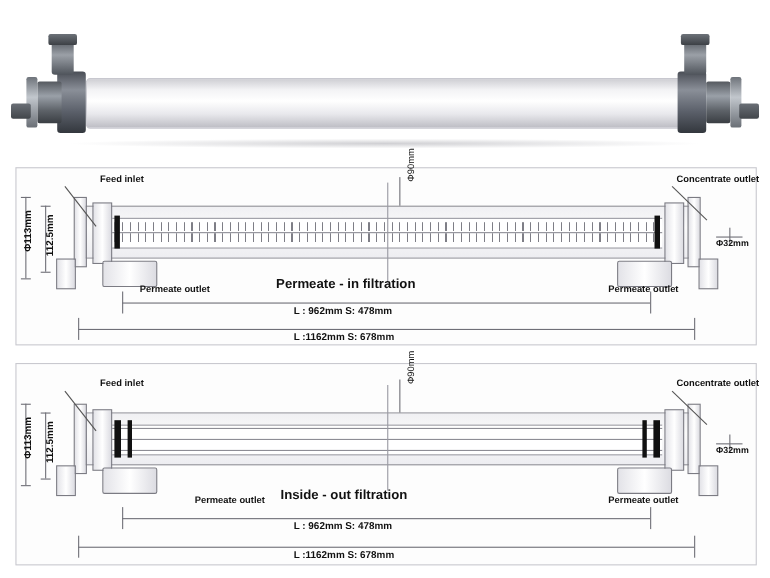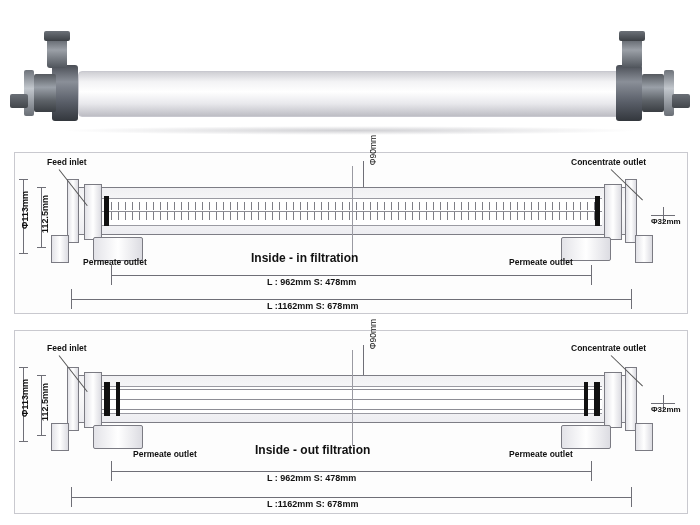--- a/index.html
+++ b/index.html
@@ -79,21 +79,21 @@
   .hatch{
     position:absolute;
     background:repeating-linear-gradient(90deg,#7e7e86 0 1px,rgba(0,0,0,0) 1px 7px);
   }
   .hline{position:absolute;background:#8d8d95;height:1px;}
   .dim{position:absolute;background:#6f6f77;height:1px;}
   .dimv{position:absolute;background:#6f6f77;width:1px;}
   .lead{position:absolute;background:#555;height:1px;transform-origin:left center;}
 
   .lbl{position:absolute;font-size:8.5px;color:#111;white-space:nowrap;}
-  .lbl.b{font-weight:bold;}
+  .lbl.b{font-weight:bold;margin-left:44px;}
   .rot{transform:rotate(-90deg);transform-origin:center center;}
   .title{position:absolute;font-size:12px;font-weight:bold;color:#111;white-space:nowrap;}
   .meas{position:absolute;font-size:9px;font-weight:bold;color:#111;white-space:nowrap;}
 
   .centerline{position:absolute;width:1px;background:#9a9aa2;}
 </style>
 </head>
 <body>
 
 <div class="stage">
@@ -156,21 +156,21 @@
     <div class="dim" style="left:22px;top:94px;width:9px;"></div>
     <div class="meas rot" style="left:6px;top:56px;width:48px;text-align:center;">112.5mm</div>
 
     <div class="dim" style="left:636px;top:62px;width:24px;"></div>
     <div class="dimv" style="left:648px;top:54px;height:16px;"></div>
     <div class="meas" style="left:636px;top:64px;font-size:8px;">Φ32mm</div>
 
     <div class="lbl b" style="left:68px;top:104px;">Permeate outlet</div>
     <div class="lbl b" style="left:494px;top:104px;">Permeate outlet</div>
 
-    <div class="title" style="left:236px;top:98px;">Inside - in filtration</div>
+    <div class="title" style="left:236px;top:98px;">Permeate - in filtration</div>
 
     <div class="dim" style="left:96px;top:122px;width:480px;"></div>
     <div class="dimv" style="left:96px;top:112px;height:20px;"></div>
     <div class="dimv" style="left:576px;top:112px;height:20px;"></div>
     <div class="meas" style="left:252px;top:124px;">L : 962mm     S: 478mm</div>
 
     <div class="dim" style="left:56px;top:146px;width:560px;"></div>
     <div class="dimv" style="left:56px;top:136px;height:20px;"></div>
     <div class="dimv" style="left:616px;top:136px;height:20px;"></div>
     <div class="meas" style="left:252px;top:148px;">L :1162mm    S: 678mm</div>

